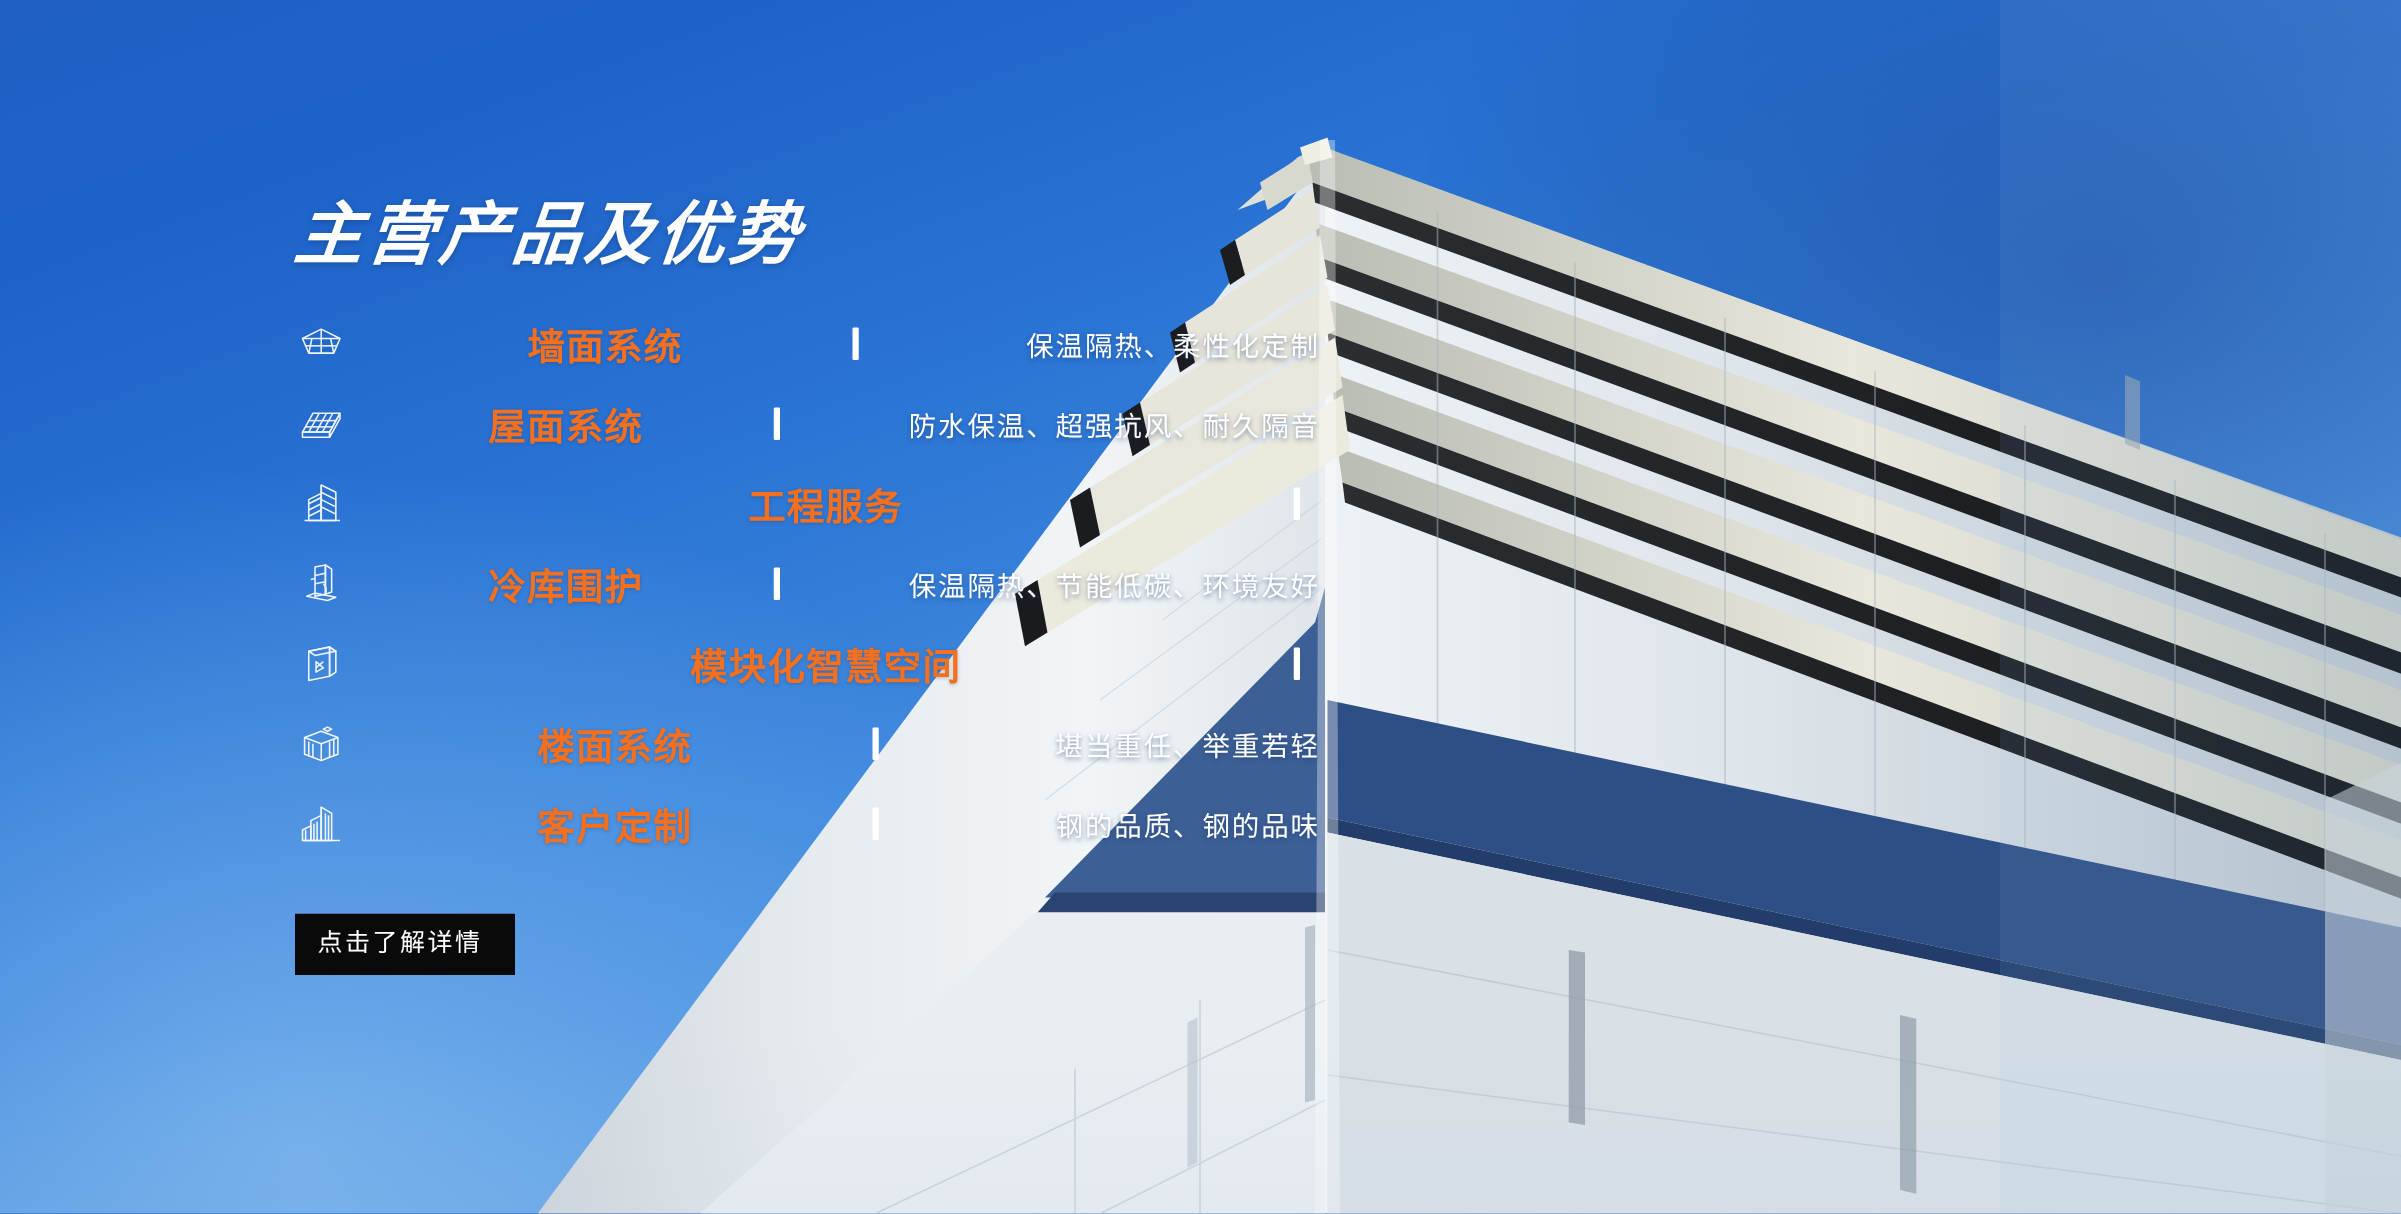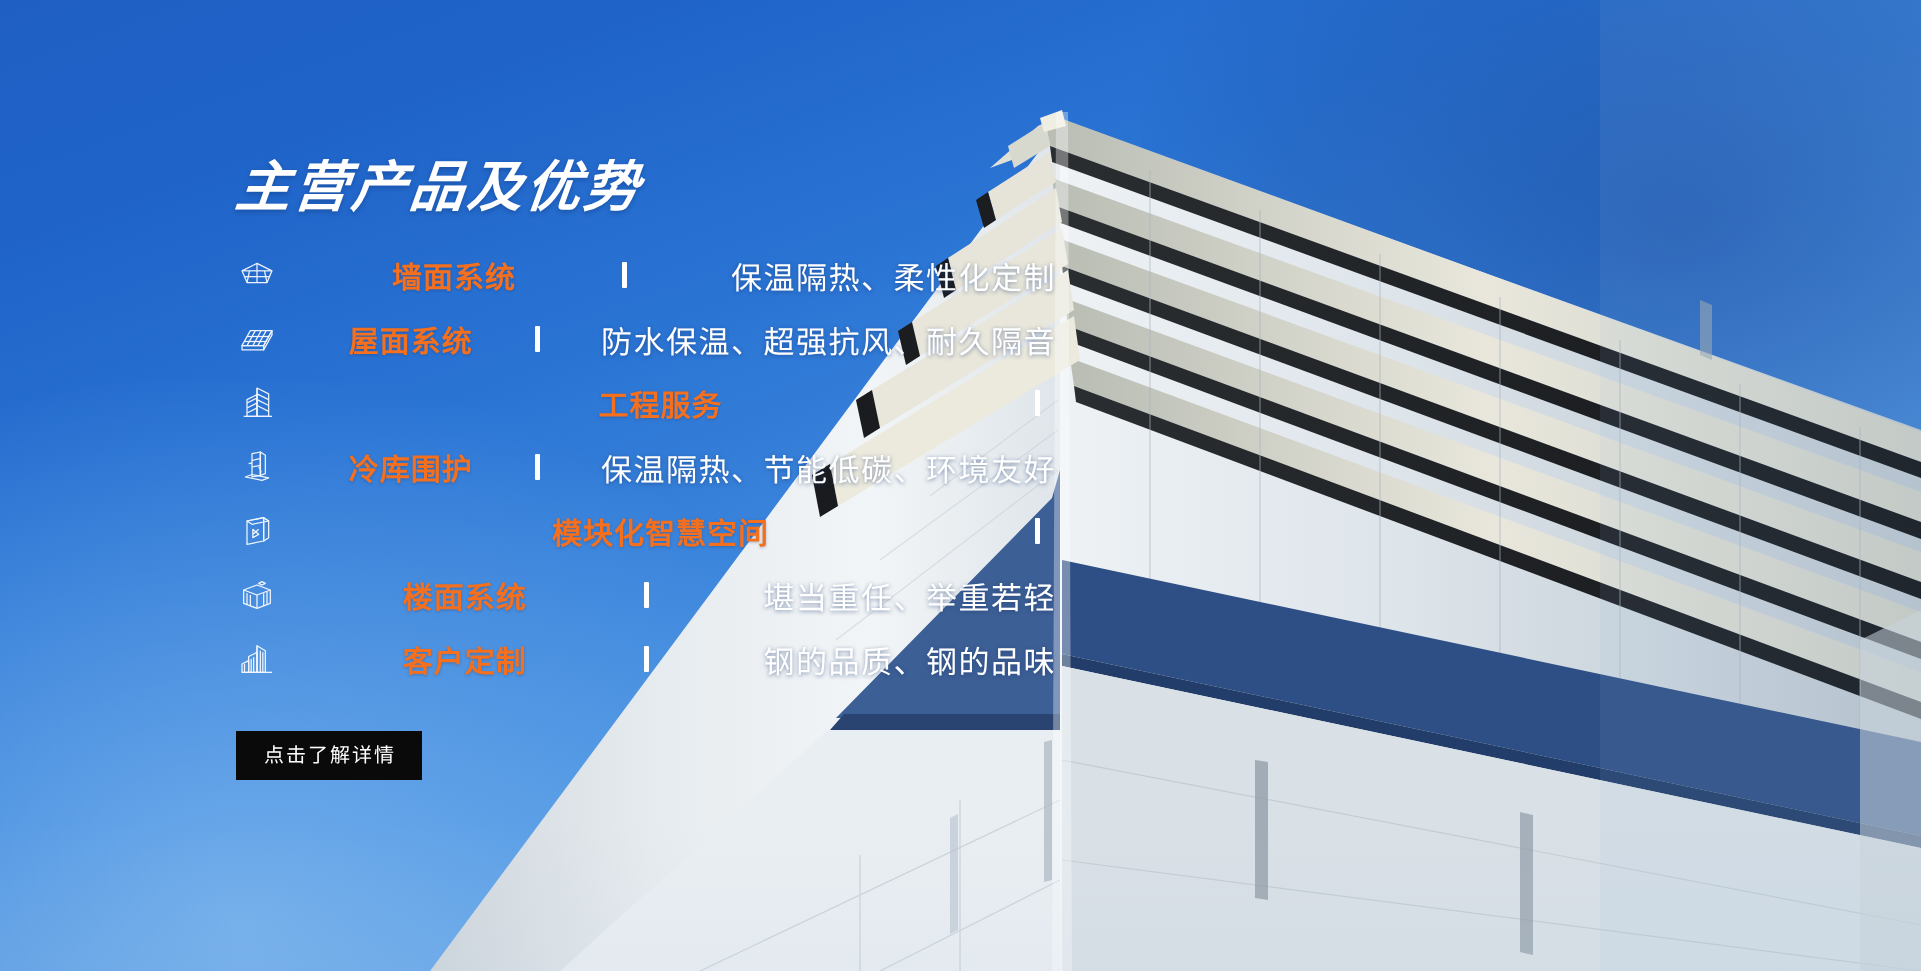--- a/index.html
+++ b/index.html
@@ -126,37 +126,37 @@
     display: inline-block;
     width: 5px;
     height: 26px;
     background: #ffffff;
     margin: 0 16px 0 18px;
     flex: 0 0 5px;
     border-radius: 1px;
   }
 
   .feat-desc {
-    font-size: 31px;
+    font-size: 22px;
     font-weight: 400;
     color: #ffffff;
     letter-spacing: 1.5px;
     text-shadow: 0 1px 4px rgba(25,55,110,0.55);
   }
 
   .cta-wrap {
     margin-top: 40px;
   }
   .cta-button {
     display: inline-block;
     background: #0a0a0a;
     color: #ffffff;
     font-size: 20px;
     letter-spacing: 2px;
-    padding: 14px 26px 15px 28px;
+    padding: 14px 26px 15px 18px;
     border: none;
     cursor: pointer;
     font-family: inherit;
     line-height: 1;
   }
 
   
   .bottom-shade {
     position: absolute;
     left: 0; bottom: 0;

